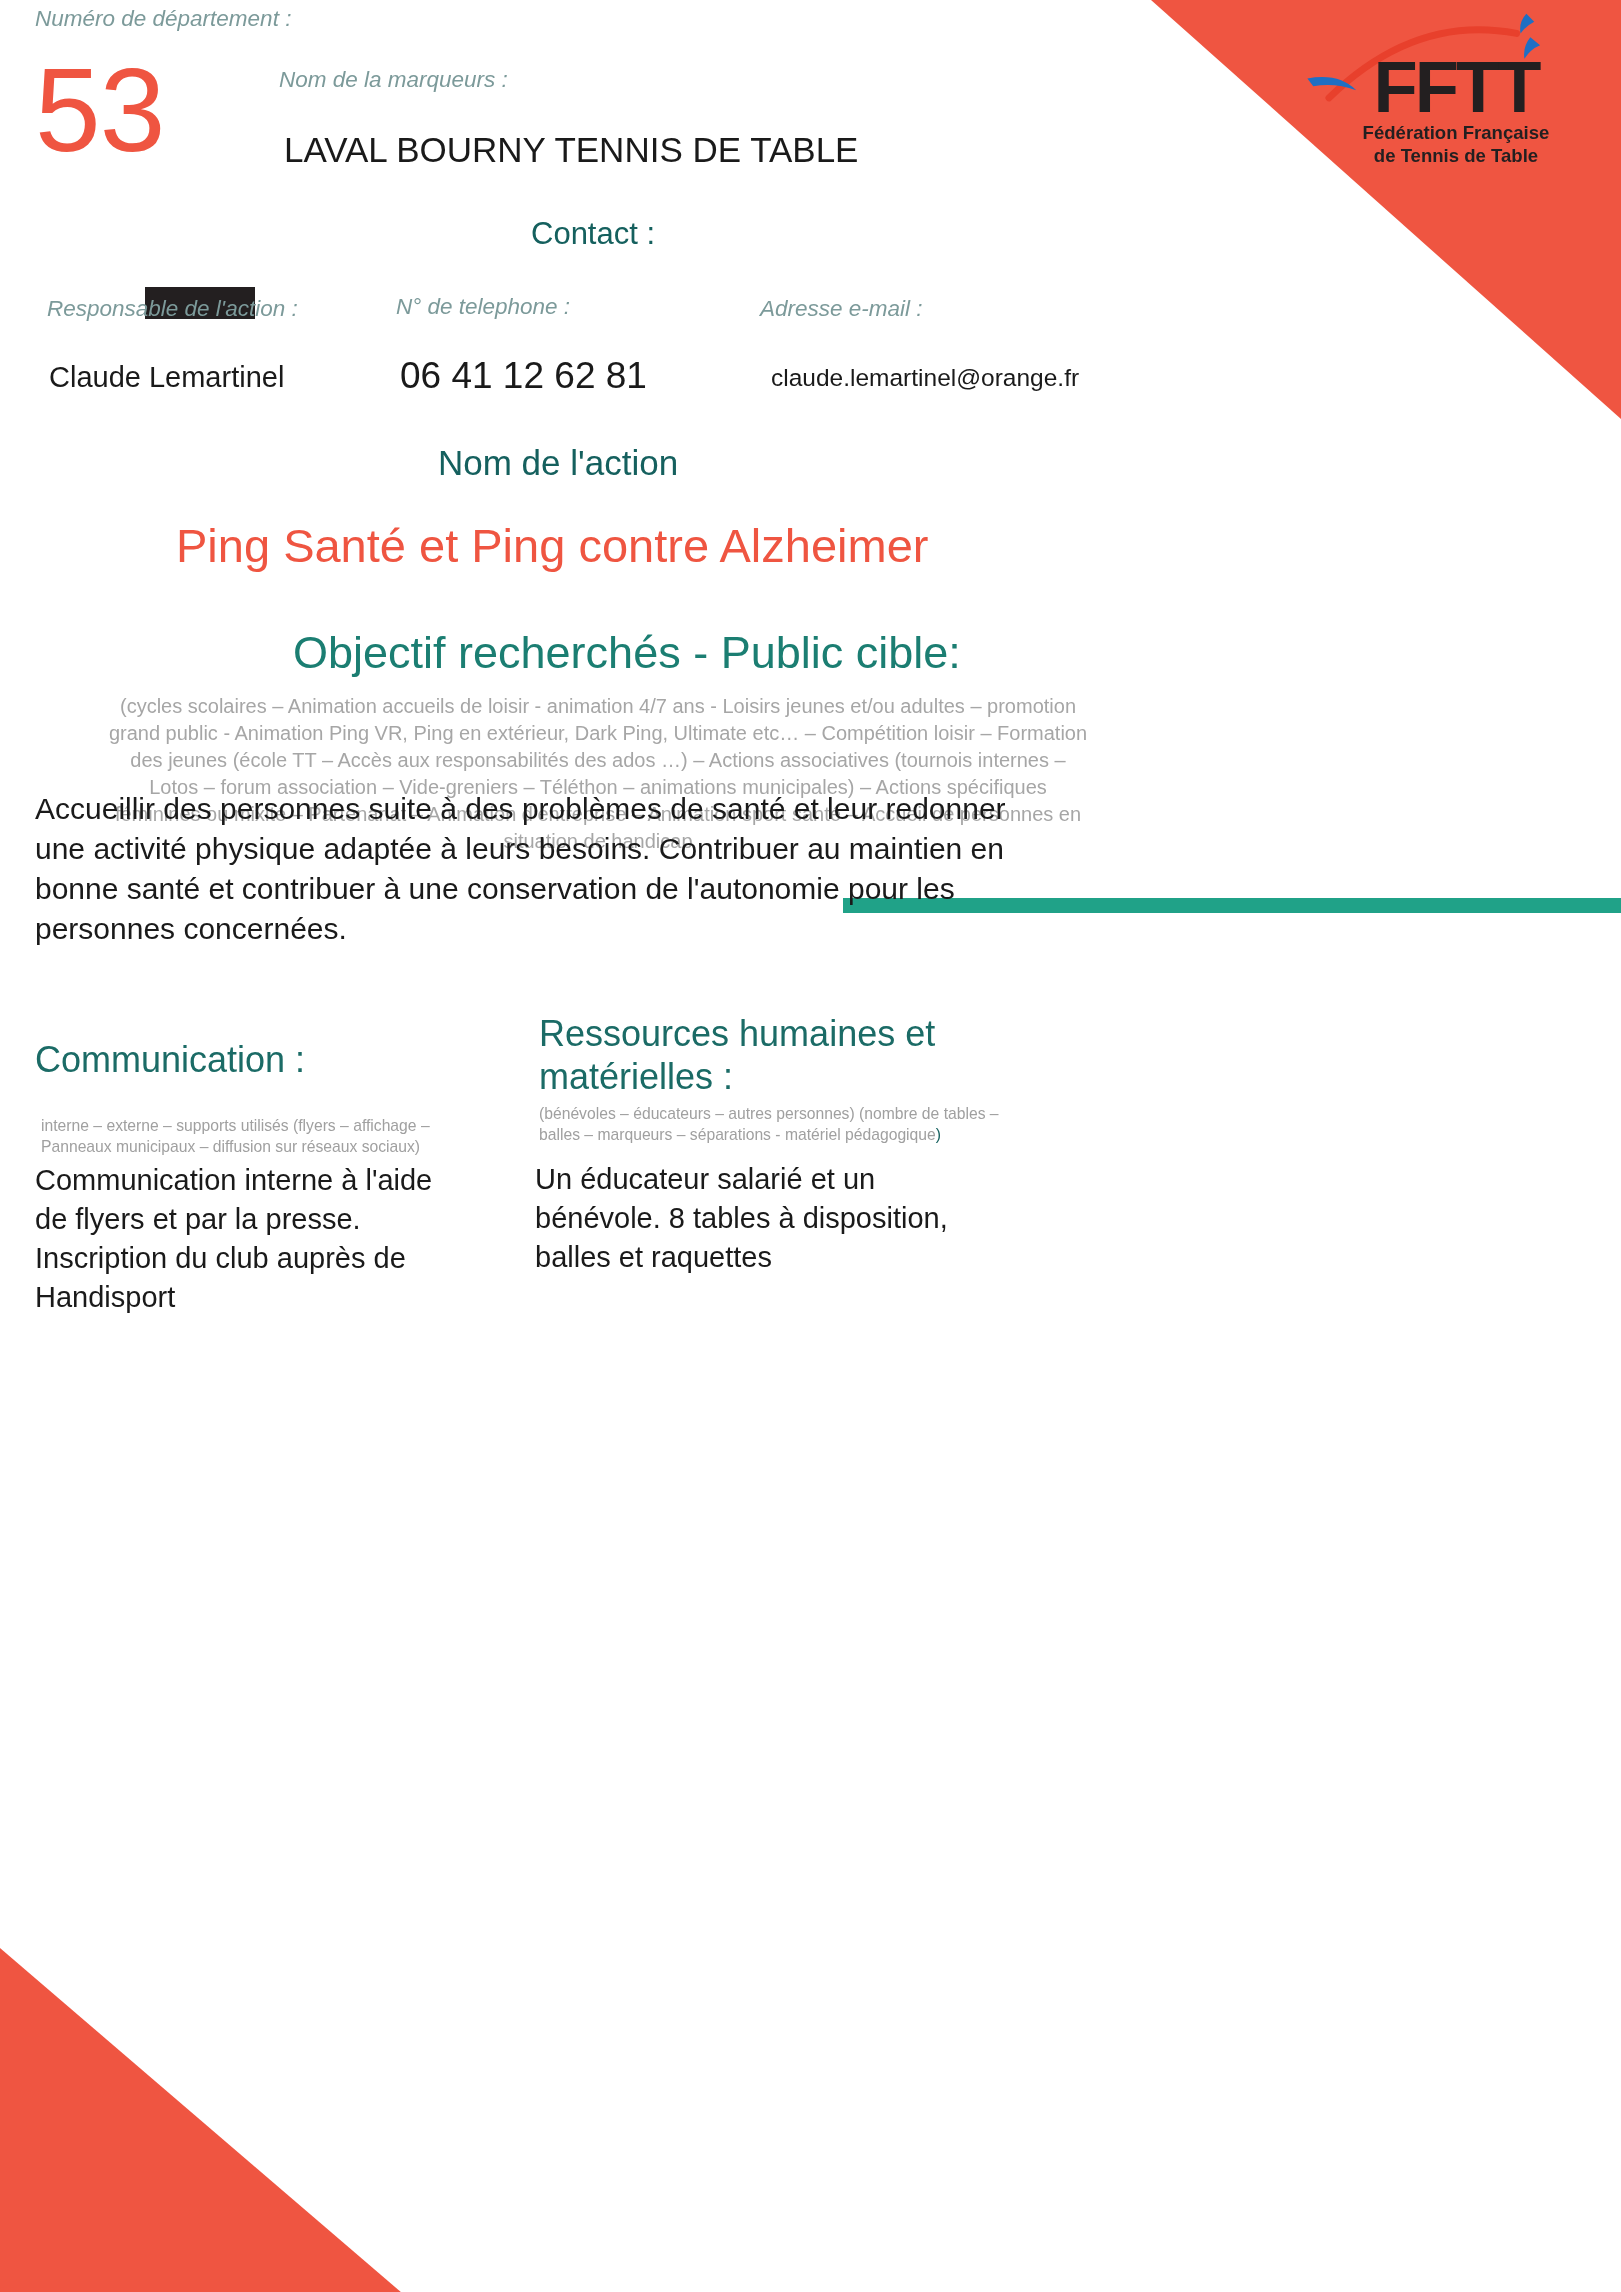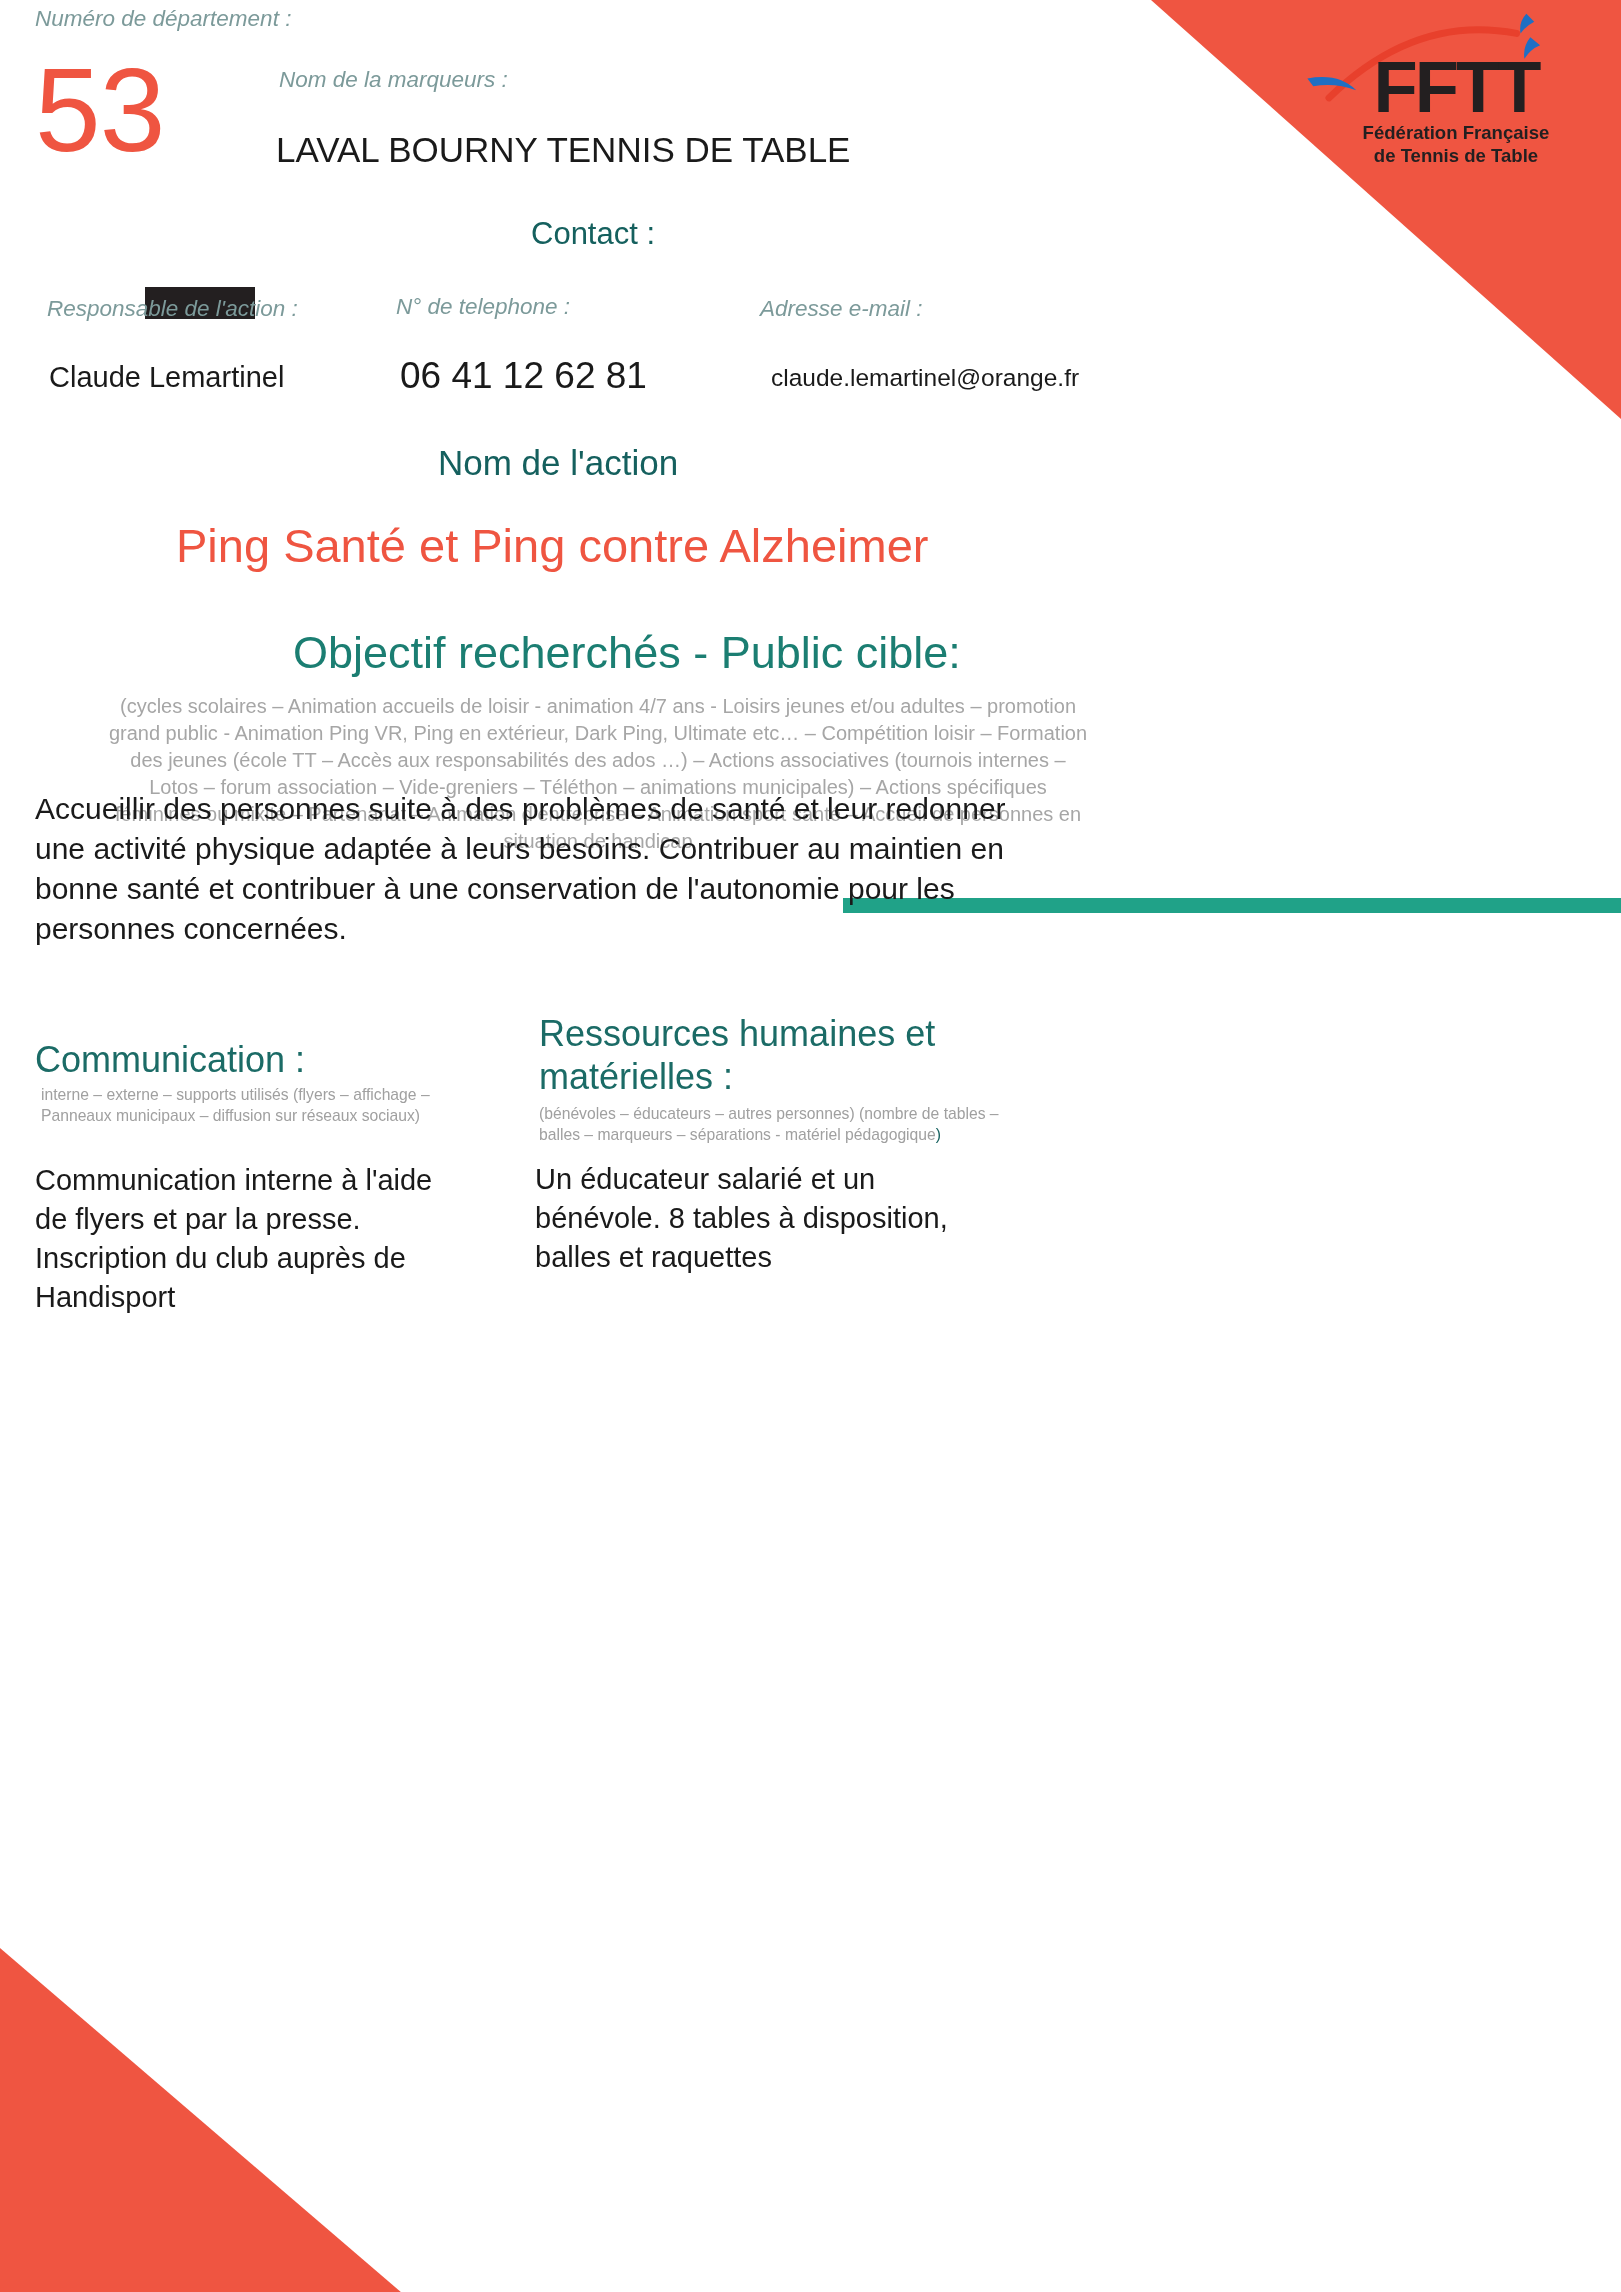--- a/index.html
+++ b/index.html
@@ -86,21 +86,21 @@
     left: 35px;
     top: 51px;
     font-size: 118px;
     line-height: 1;
     color: #ef5541;
     letter-spacing: -1px;
   }
   #lbl-struct { left: 279px; top: 67px; }
   #struct-name {
     position: absolute;
-    left: 276px;
+    left: 284px;
     top: 130px;
     font-size: 35px;
     color: #1a1a1a;
     white-space: nowrap;
   }
   #contact-head {
     position: absolute;
     left: 495px;
     top: 216px;
     font-size: 31px;
@@ -177,21 +177,21 @@
     color: #a0a0a0;
   }
   .col-body {
     position: absolute;
     font-size: 29px;
     line-height: 1.35;
     color: #1a1a1a;
   }
 
   #comm-head { left: 35px; top: 1039px; }
-  #comm-hint { left: 41px; top: 1084px; width: 392px; }
+  #comm-hint { left: 41px; top: 1115px; width: 392px; }
   #comm-body { left: 35px; top: 1161px; width: 431px; }
 
   #res-head  { left: 539px; top: 1012px; width: 461px; line-height: 1.2; }
   #res-hint  { left: 539px; top: 1103px; width: 490px; }
   #res-body  { left: 535px; top: 1160px; width: 470px; }
 
   .paren-teal { color: #15605e; }
 </style>
 </head>
 <body>

